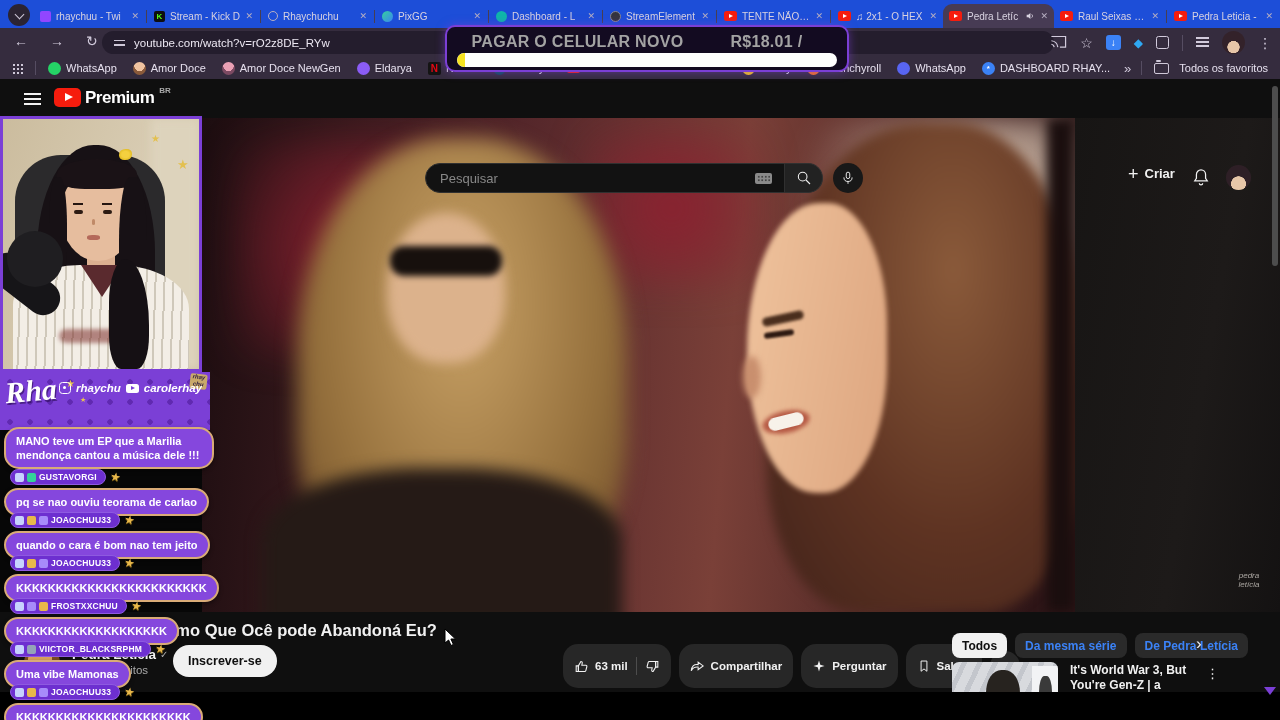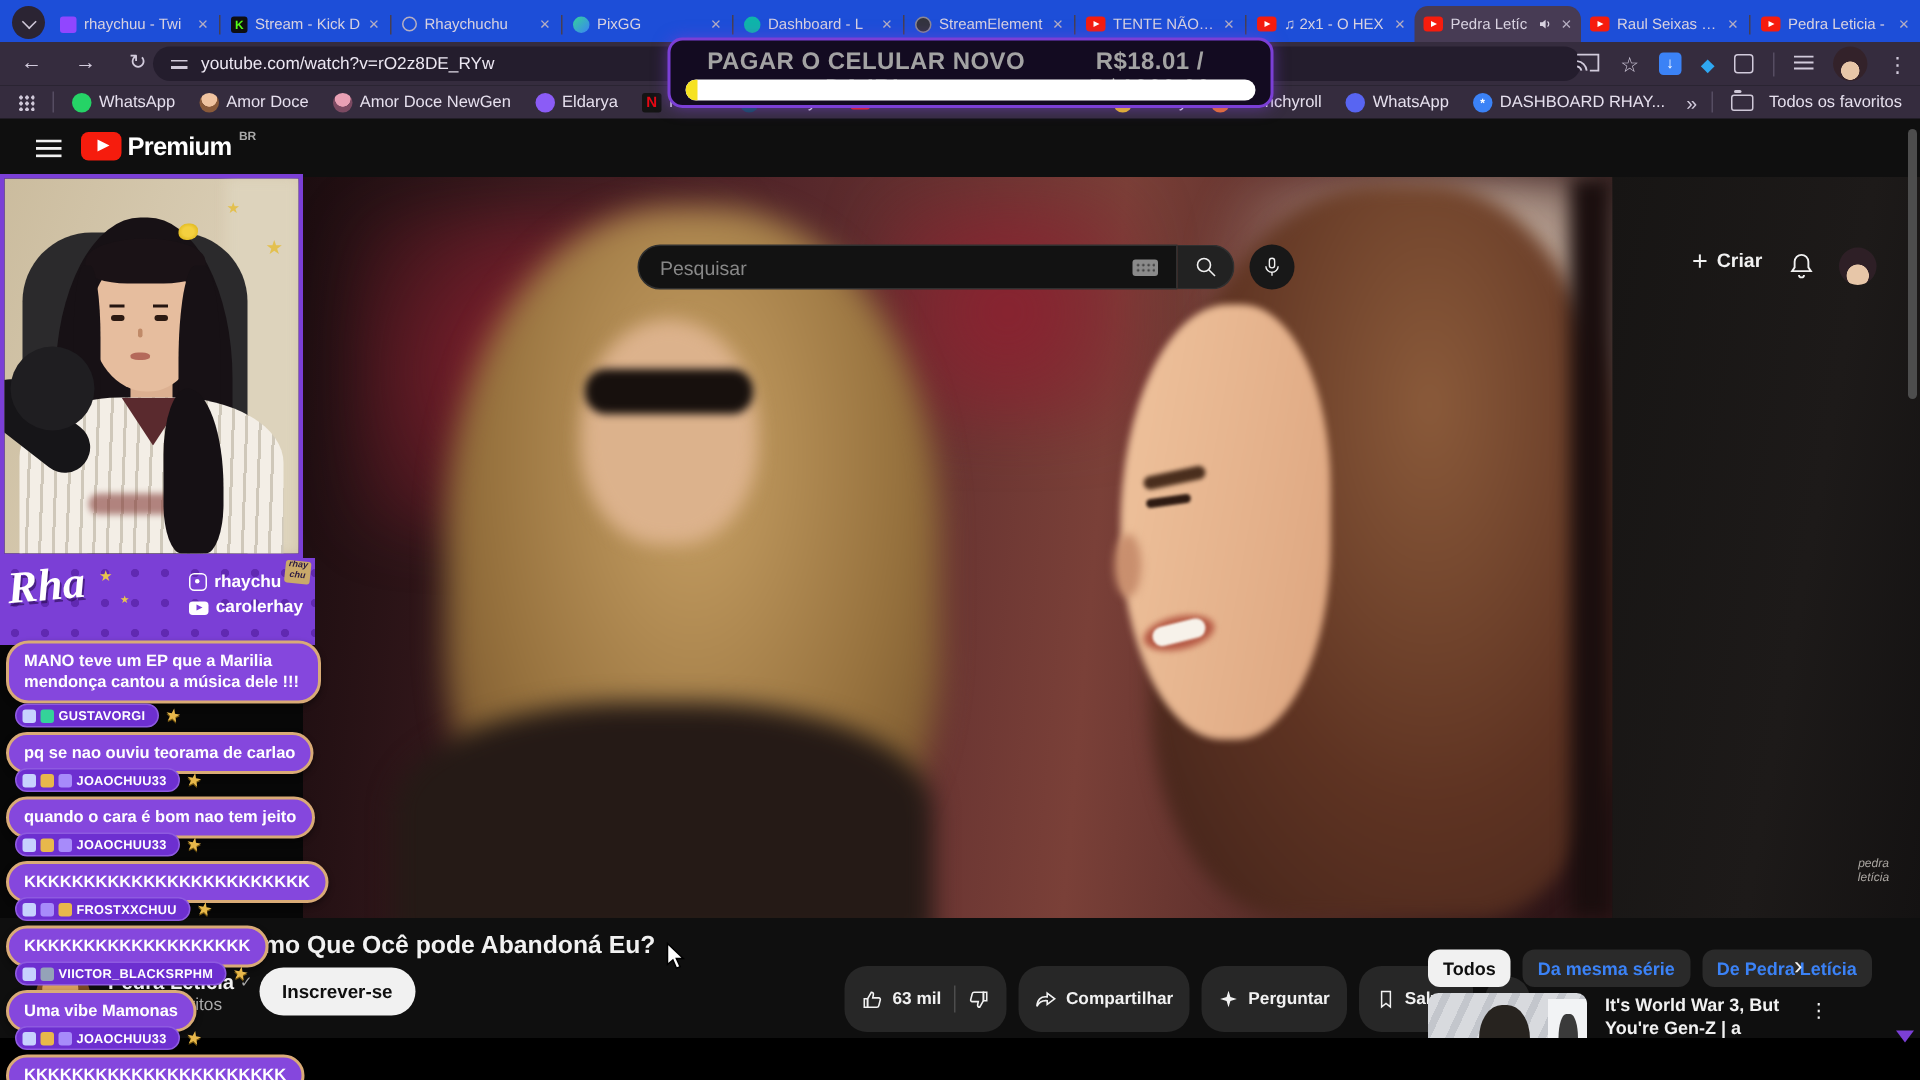--- a/index.html
+++ b/index.html
@@ -113,21 +113,21 @@
   .skebab{position:absolute;left:1206px;top:666px;color:#f1f1f1;font-size:13px;}
   .blackstrip{position:absolute;left:0;top:692px;width:1280px;height:28px;background:#000;z-index:3;}
   .sbthumb{position:absolute;left:1272px;top:86px;width:6px;height:180px;background:#4d4d4d;border-radius:3px;z-index:4;}
   .scrolldown{position:absolute;left:1264px;top:687px;border-left:6px solid transparent;border-right:6px solid transparent;border-top:8px solid #7b3fd6;z-index:4;}
   
   .webcam{position:absolute;left:0;top:116px;width:202px;height:256px;border:3px solid #7b3fd6;box-sizing:border-box;overflow:hidden;background:linear-gradient(110deg,#cbbc9e,#d9cdb4 60%,#cfc2a6);z-index:5;}
   .webcam div{position:absolute;}
   .banner{position:absolute;left:0;top:372px;width:210px;height:58px;z-index:5;background:#7b3fd6;background-image:radial-gradient(rgba(70,20,140,.5) 2.5px,transparent 3px);background-size:20px 20px;overflow:hidden;}
   .rha{position:absolute;left:5px;top:2px;font-family:"Liberation Serif",serif;font-style:italic;font-weight:bold;font-size:30px;color:#fff;transform:rotate(-5deg);text-shadow:1px 2px 0 rgba(40,10,80,.6);}
   .rhaspark{position:absolute;color:#e8c44f;font-size:10px;}
-  .handles{position:absolute;right:8px;top:10px;display:flex;flex-direction:column;gap:5px;}
+  .handles{position:absolute;right:8px;top:10px;display:flex;flex-direction:row;gap:5px;font-style:italic;}
   .hrow{display:flex;align-items:center;gap:5px;color:#fff;font-size:11.5px;font-weight:bold;}
   .igic{width:10px;height:10px;border:1.6px solid #fff;border-radius:3.5px;position:relative;flex:none;}
   .igic::after{content:"";position:absolute;left:2.8px;top:2.8px;width:3px;height:3px;border-radius:50%;background:#fff;}
   .ytic{width:13px;height:9px;background:#fff;border-radius:2.5px;position:relative;flex:none;}
   .ytic::after{content:"";position:absolute;left:5px;top:2.1px;border-left:4px solid #7b3fd6;border-top:2.4px solid transparent;border-bottom:2.4px solid transparent;}
   .cornermark{position:absolute;right:3px;top:2px;width:17px;height:15px;background:#c9a96a;border-radius:2px;transform:rotate(6deg);color:#2a1a40;font-size:6px;font-style:italic;font-weight:bold;line-height:7px;text-align:center;overflow:hidden;}
   .chatmsg{position:absolute;left:4px;z-index:6;}
   .uline{display:flex;align-items:center;gap:4px;margin:0 0 3px 6px;}
   .upill{display:flex;align-items:center;gap:3px;background:#6d2fd0;border:1px solid #8e5ae0;border-radius:9px;padding:2px 8px 2px 4px;}
   .badge{width:9px;height:9px;border-radius:2px;flex:none;}

